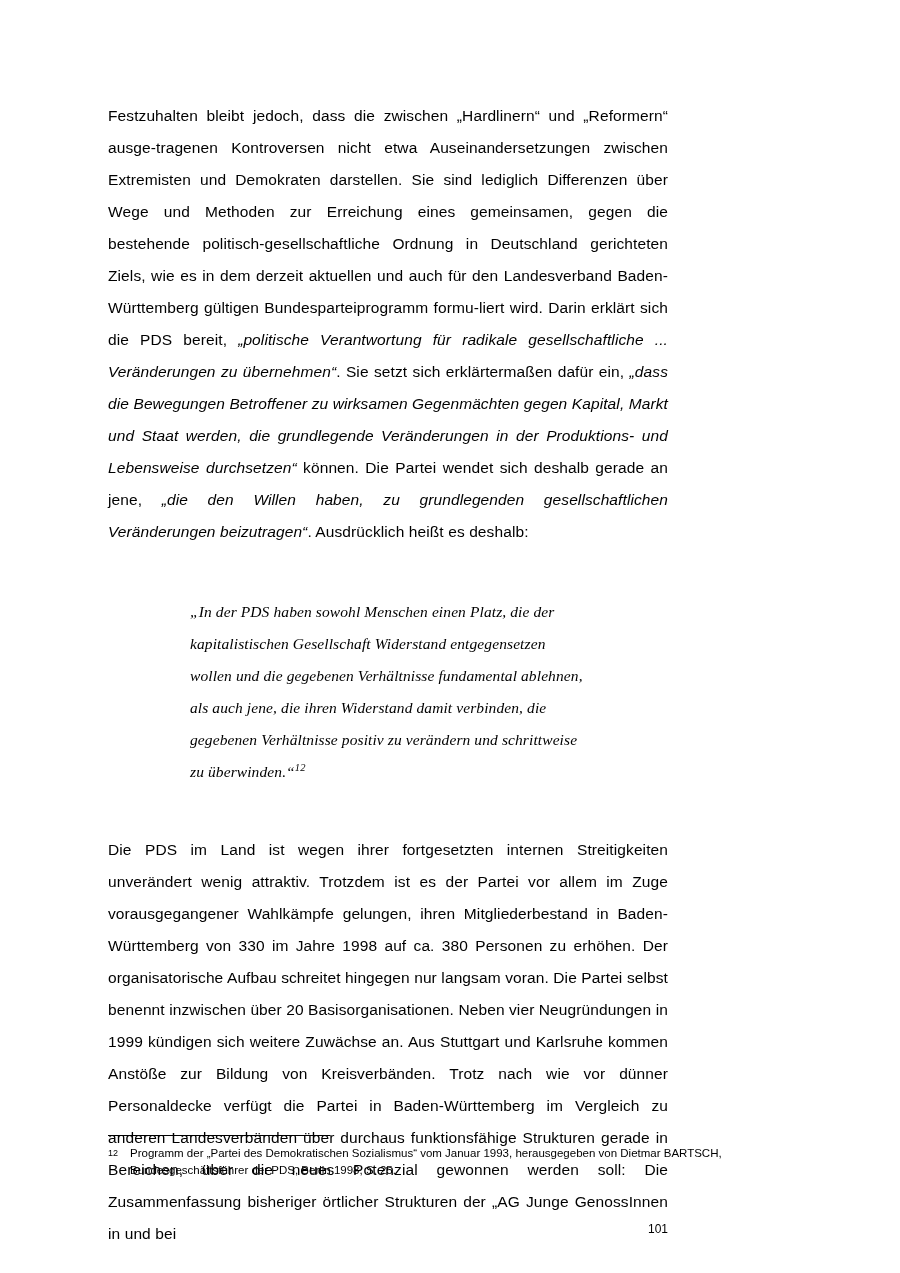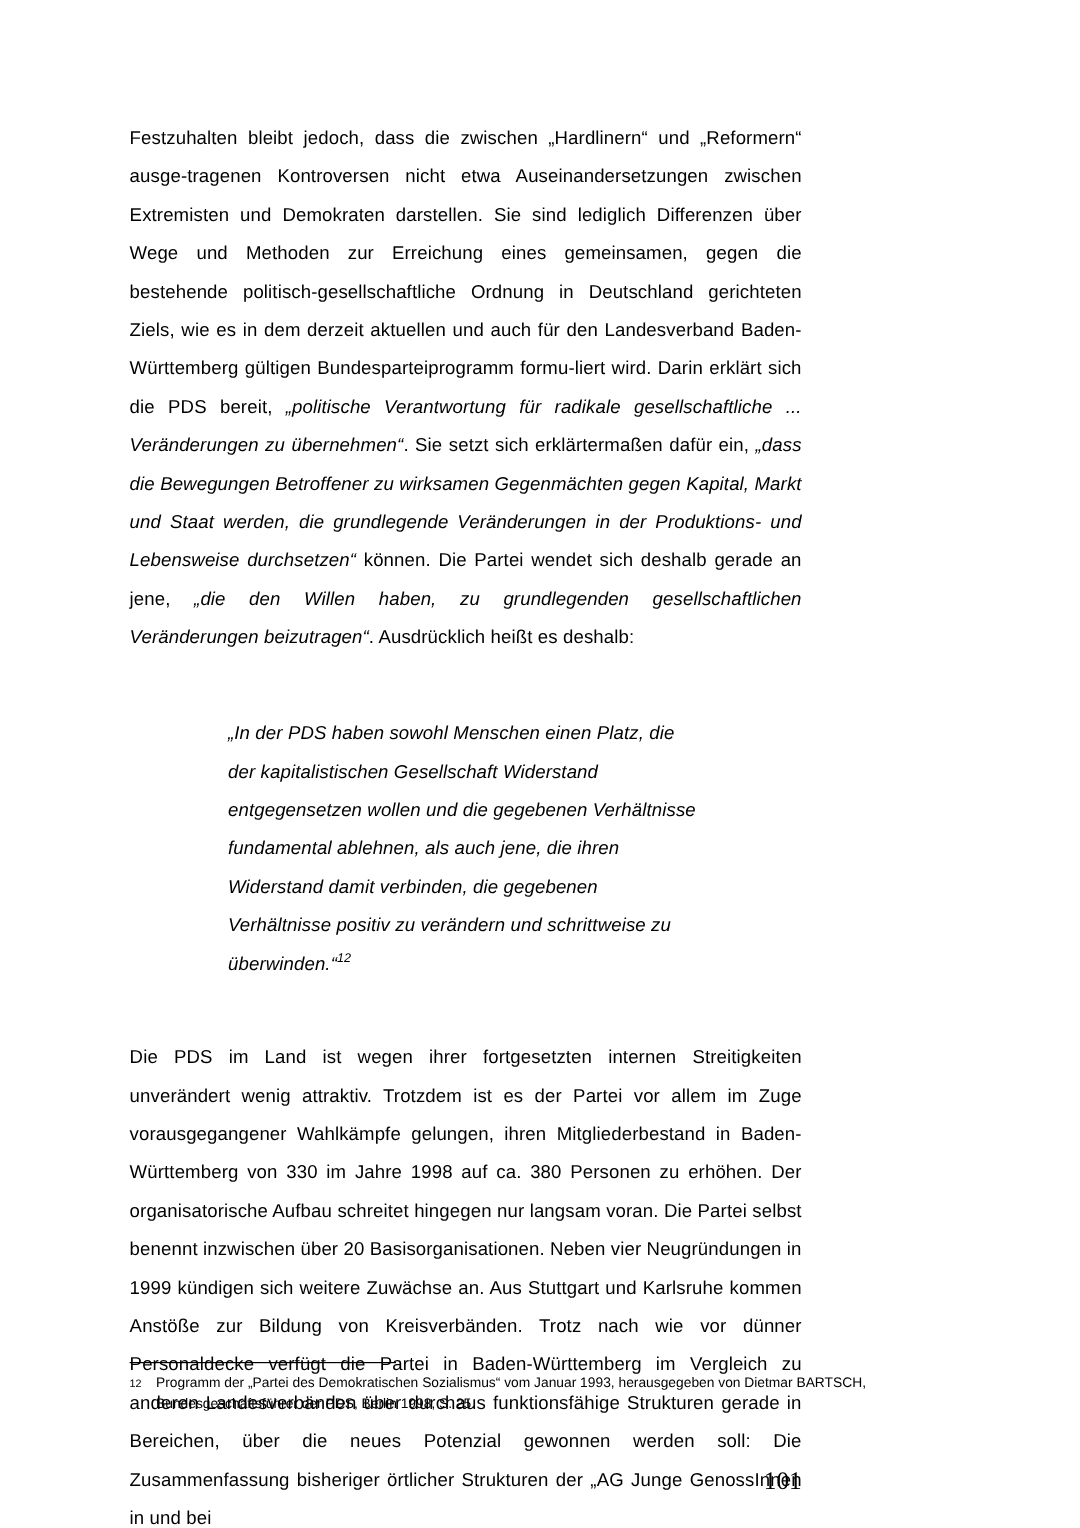--- a/index.html
+++ b/index.html
@@ -33,20 +33,21 @@
     margin: 0;
   }
   .quote-block {
     margin: 30px 0 30px 0;
     padding-left: 82px;
     padding-right: 80px;
     font-style: italic;
     font-size: 15.5px;
     line-height: 32px;
     text-align: left;
+    font-family: Liberation Serif, serif;
   }
   .spacer-after-intro {
     height: 18px;
   }
   .spacer-after-quote {
     height: 16px;
   }
   em.q {
     font-style: italic;
   }
@@ -83,22 +84,21 @@
     vertical-align: super;
     padding-top: 0px;
   }
   .footnote-text {
     flex: 1;
   }
   .page-number {
     position: absolute;
     right: 108px;
     top: 1222px;
-    font-size: 21px;
-    font-family: Liberation Serif, serif;
+    font-size: 12px;
   }
 </style>
 </head>
 <body>
 
 <div class="page">
 
   <div class="body-text">
 
     <p class="para">

